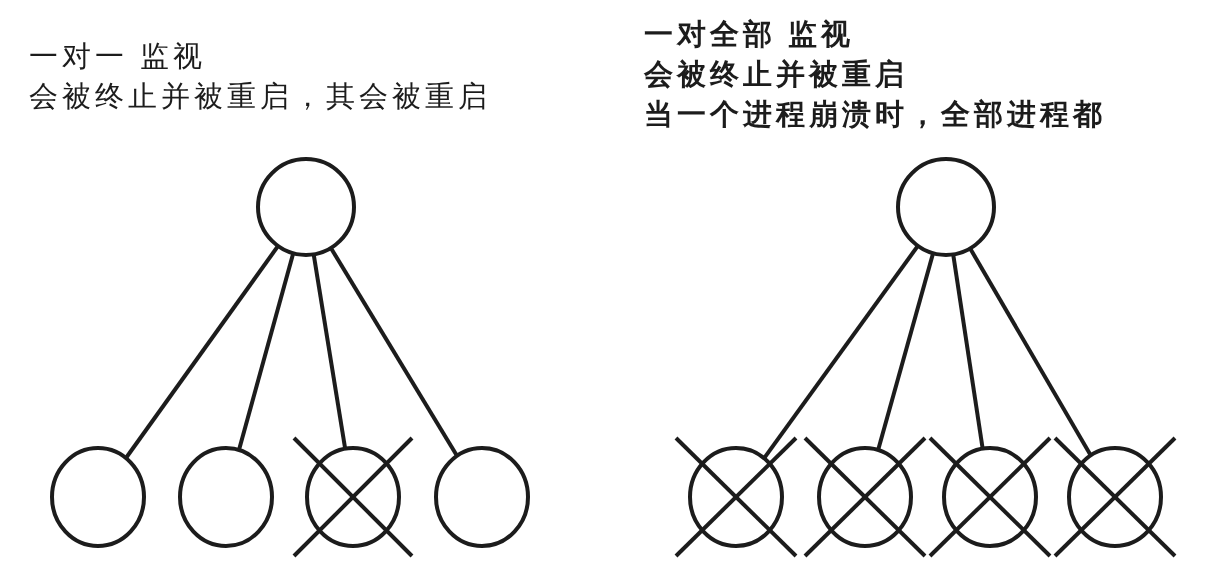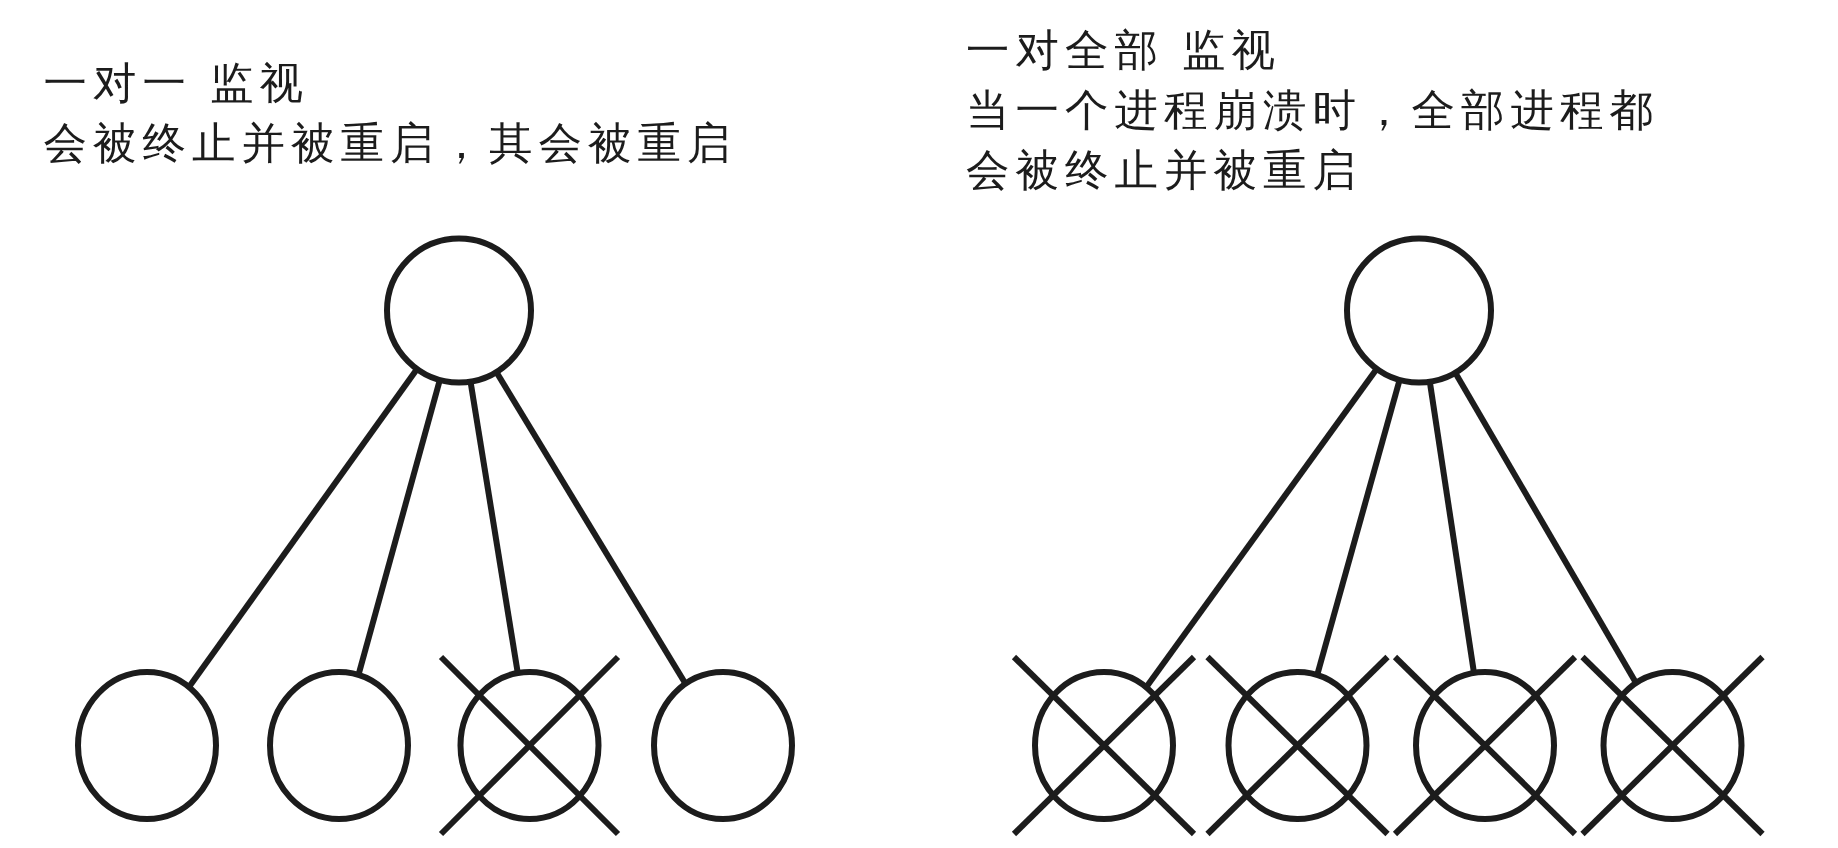--- a/index.html
+++ b/index.html
@@ -24,21 +24,21 @@
   .caption {
     position: absolute;
     color: #1c1c1c;
     font-size: 29px;
     line-height: 40px;
     letter-spacing: 4px;
     white-space: nowrap;
     font-weight: 400;
   }
   .caption-left  { left: 29px;  top: 36px; }
-  .caption-right { left: 644px; top: 14px; }
+  .caption-right { left: 644px; top: 14px; font-weight: bold; }
 </style>
 </head>
 <body>
 
 <div class="canvas">
 
   <svg class="diagram-svg" width="1225" height="565" viewBox="0 0 1225 565">
     <g>
         <line x1="306" y1="207" x2="98" y2="497" stroke="#1c1c1c" stroke-width="4"></line>
         <line x1="306" y1="207" x2="226" y2="497" stroke="#1c1c1c" stroke-width="4"></line>
@@ -73,17 +73,17 @@
       </g>
   </svg>
 
   <div class="caption caption-left">
     <div>一对一 监视</div>
     <div>会被终止并被重启，其会被重启</div>
   </div>
 
   <div class="caption caption-right">
     <div>一对全部 监视</div>
+    <div>会被终止并被重启</div>
     <div>当一个进程崩溃时，全部进程都</div>
-    <div>会被终止并被重启</div>
   </div>
 
 </div>
 
 </body></html>

